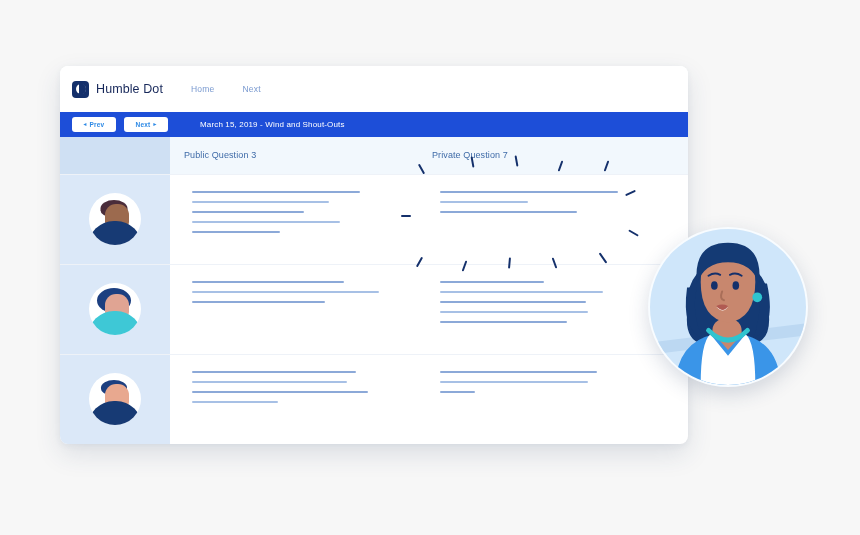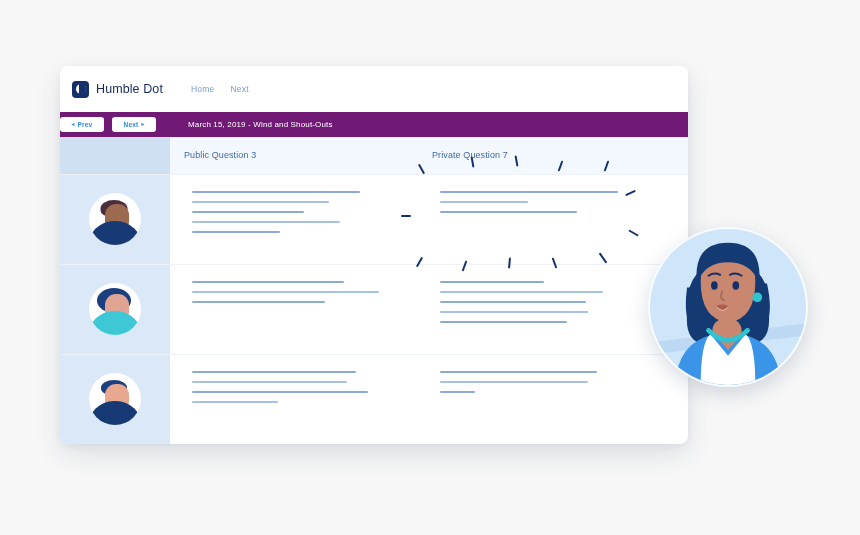--- a/index.html
+++ b/index.html
@@ -66,35 +66,36 @@
     z-index: 2;
   }
   #brand-name {
     font-size: 12.5px;
     font-weight: normal;
     color: #17285a;
     letter-spacing: 0.1px;
   }
   .nav-links {
     display: flex;
-    gap: 16px;
+    gap: 28px;
     margin-left: 28px;
   }
   .nav-link {
     font-size: 8.5px;
     color: #7a9ad0;
     letter-spacing: 0.2px;
   }
 
   
   #datebar {
     height: 25px;
-    background: #701a75;
-    display: flex;
-    align-items: center;
+    background: #1d4ed8;
+    display: flex;
+    align-items: center;
+    padding-left: 12px;
     gap: 8px;
   }
   .nav-btn {
     background: #ffffff;
     border-radius: 3px;
     height: 15px;
     min-width: 34px;
     display: flex;
     align-items: center;
     justify-content: center;

